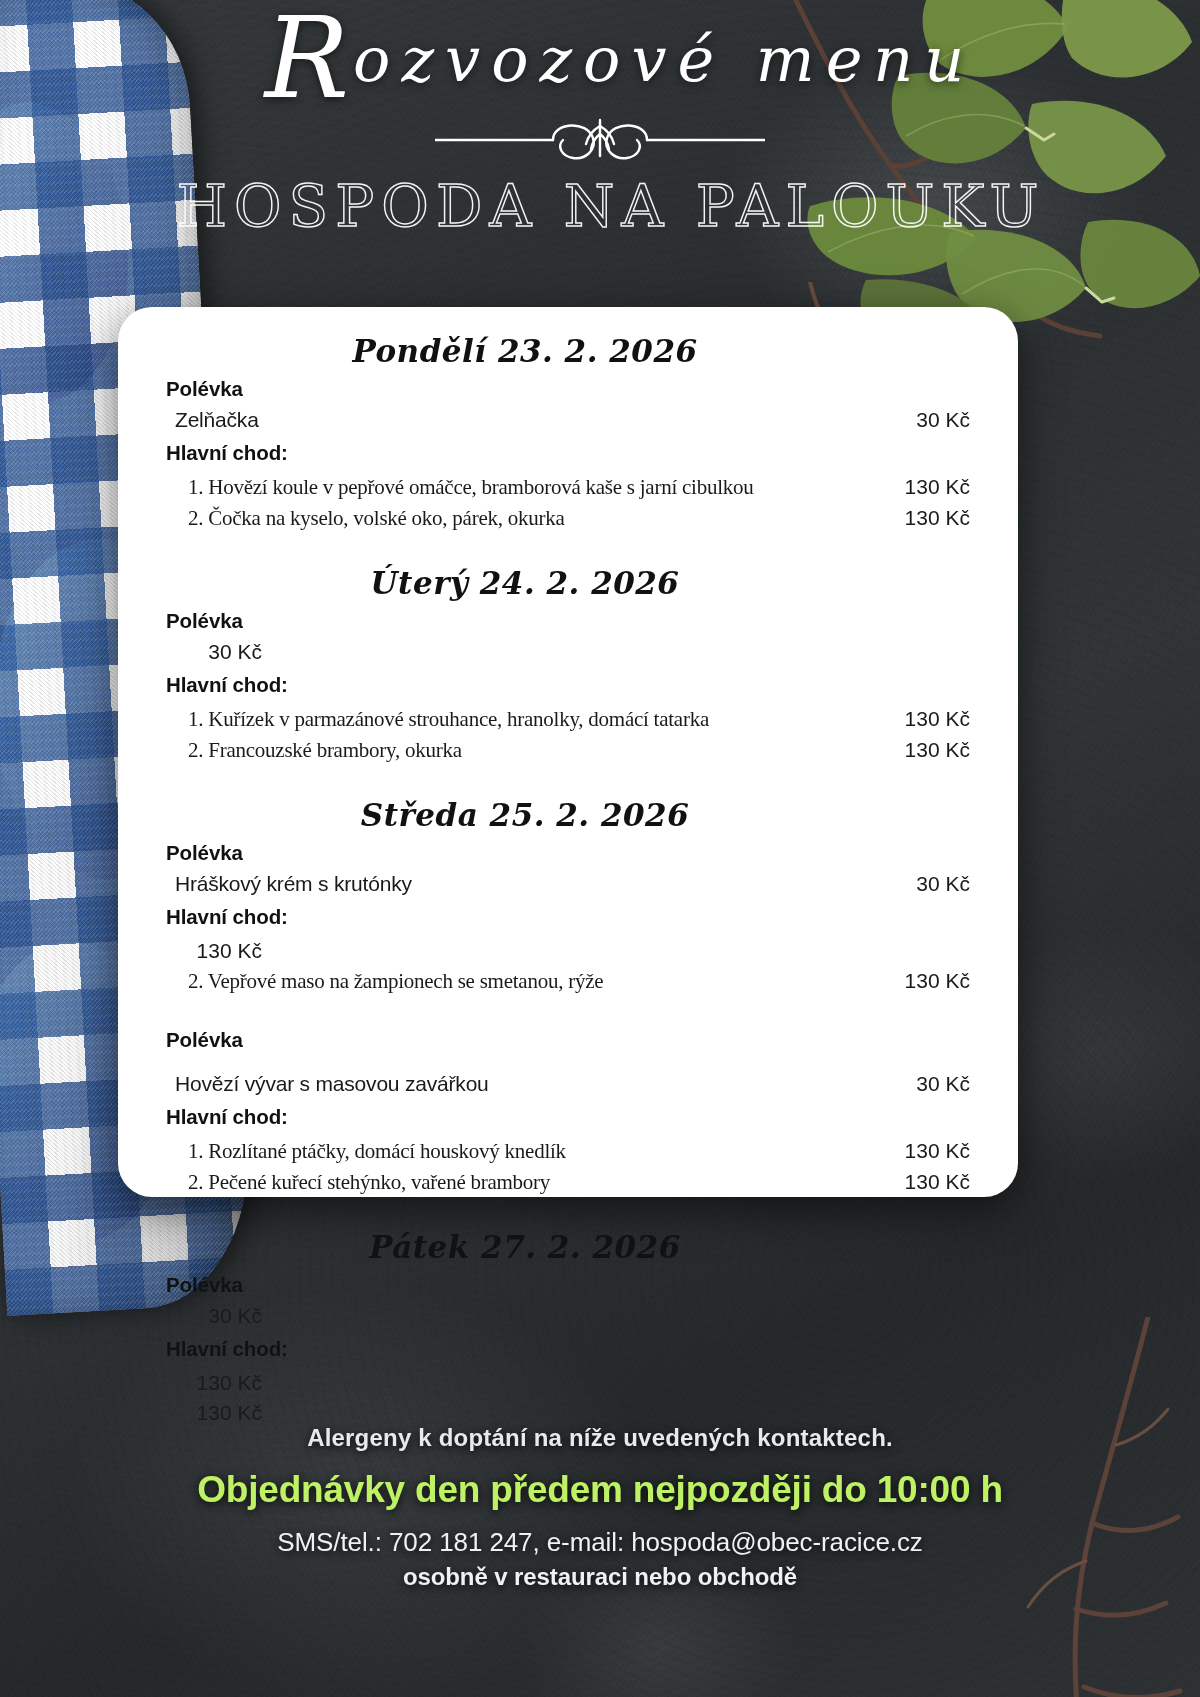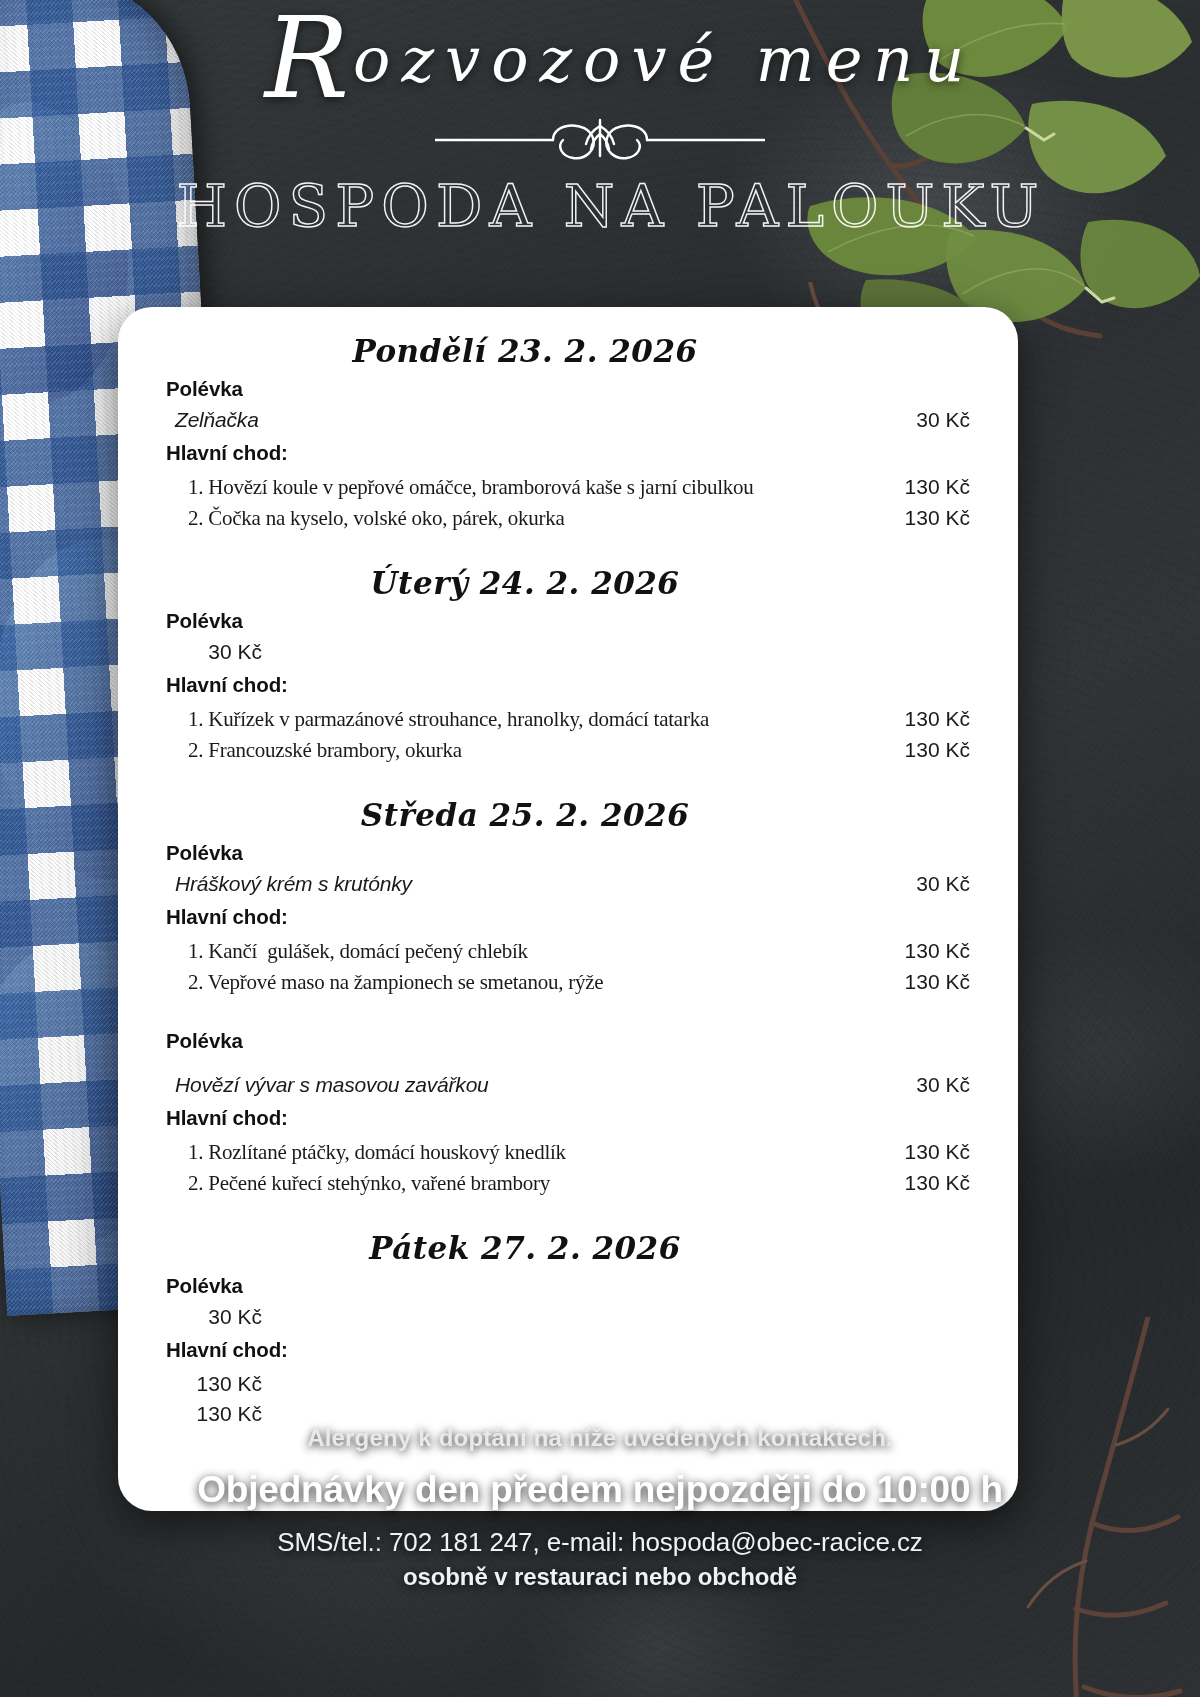--- a/index.html
+++ b/index.html
@@ -99,21 +99,21 @@
     -webkit-text-stroke:1.4px rgba(255,255,255,.95);
     text-stroke:1.4px rgba(255,255,255,.95);
     padding-left:22px;
     white-space:nowrap;
   }
 
   
   .card {
     position:absolute;
     left:118px; top:307px;
-    width:900px; height:1204px;
+    width:900px; height:890px;
     background:#ffffff;
     border-radius:34px;
     box-shadow:0 14px 44px rgba(0,0,0,.55);
   }
 
   .day { position:relative; padding:0 48px; }
   .day-date {
     font-family:"DejaVu Serif", serif;
     font-style:italic;
     font-weight:700;
@@ -128,32 +128,32 @@
   .row .txt { flex:1 1 auto; }
   .row .price {
     flex:0 0 96px;
     text-align:right;
     font-size:21px;
     color:#1a1a1a;
     white-space:nowrap;
   }
 
   .lbl { font-weight:700; font-size:20.5px; color:#111; letter-spacing:-.1px; }
-  .soup-name { font-size:21px; color:#1a1a1a; padding-left:9px; letter-spacing:-.2px;font-style:italic; }
+  .soup-name { font-size:21px; color:#1a1a1a; padding-left:9px; letter-spacing:-.2px; }
   .dish { font-size:21px; color:#1a1a1a; padding-left:22px; letter-spacing:-.25px; white-space:pre;font-family:Liberation Serif, serif; }
 
   
   .footer { position:absolute; left:0; right:0; top:1424px; text-align:center; }
   .f-allerg {
     font-size:24px; font-weight:700; color:#e8e9ea;
     letter-spacing:.2px;
     text-shadow:0 2px 8px rgba(0,0,0,.85);
   }
   .f-order {
-    font-size:37px; font-weight:700; color:#ffffff;
+    font-size:37px; font-weight:700; color:#bef264;
     margin-top:17px; letter-spacing:-.2px;
     text-shadow:0 2px 10px rgba(0,0,0,.85);
   }
   .f-contact {
     font-size:26px; font-weight:400; color:#f0f1f2;
     margin-top:16px; letter-spacing:-.1px;
     text-shadow:0 2px 8px rgba(0,0,0,.85);
   }
   .f-inperson {
     font-size:24px; font-weight:700; color:#f0f1f2;
@@ -280,21 +280,20 @@
       </div>
       <div class="day" style="margin-top: 34px;">
         <div class="day-date">Středa 25. 2. 2026</div>
         <div class="lbl" style="margin-top: 8px;">Polévka</div>
         <div class="row" style="margin-top: 7px;">
           <div class="txt soup-name">Hráškový krém s krutónky</div>
           <div class="price">30 Kč</div>
         </div>
         <div class="lbl" style="margin-top: 9px;">Hlavní chod:</div>
         <div class="row" style="margin-top: 10px;">
-          <div class="txt dish">1. Kančí  gulášek, domácí pečený chlebík</div>
           <div class="price">130 Kč</div>
         </div>
         <div class="row" style="margin-top: 6px;">
           <div class="txt dish">2. Vepřové maso na žampionech se smetanou, rýže</div>
           <div class="price">130 Kč</div>
         </div>
       </div>
       <div class="day" style="margin-top: 34px;">
         <div class="lbl" style="margin-top: 8px;">Polévka</div>
         <div class="row" style="margin-top: 20px;">

